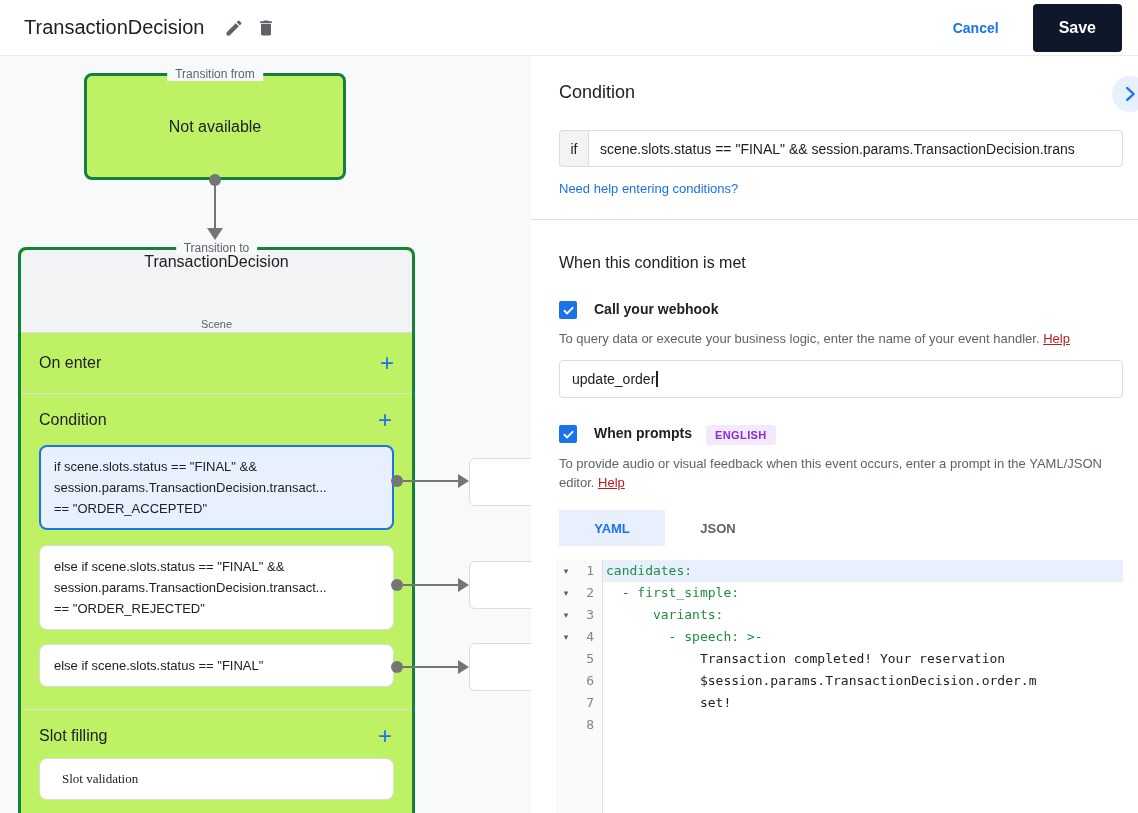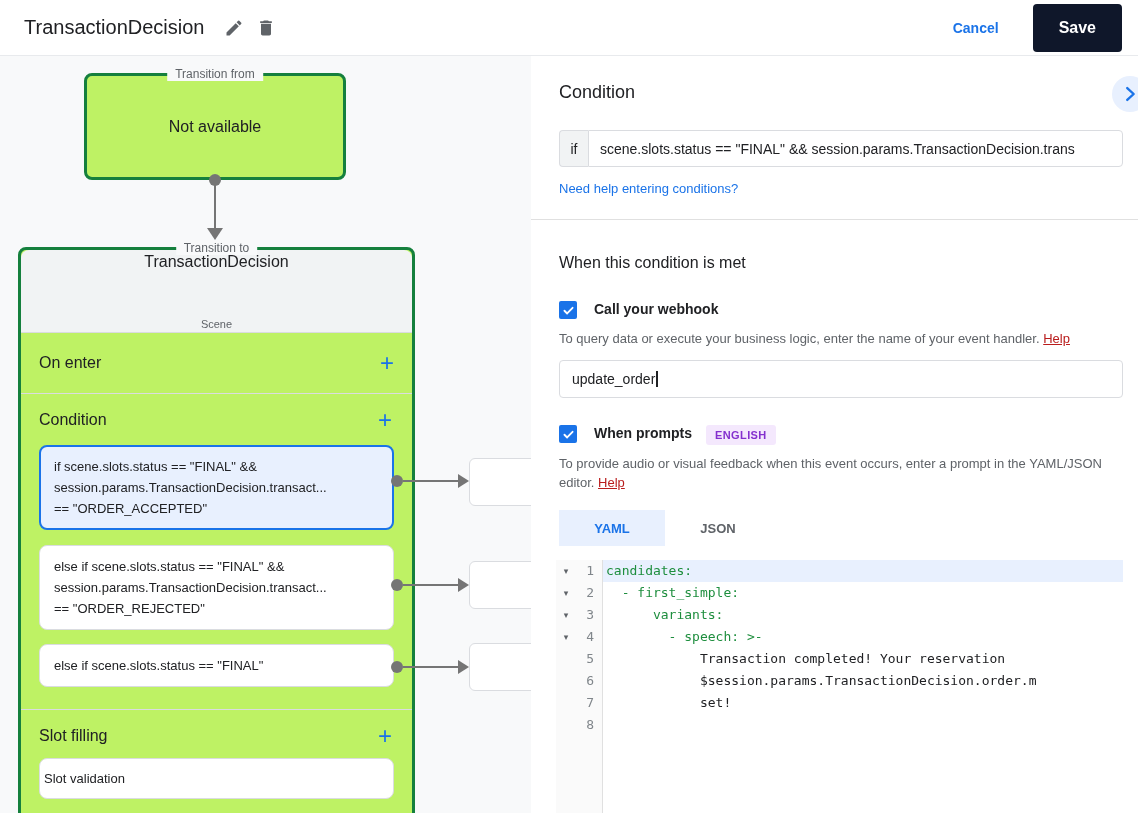--- a/index.html
+++ b/index.html
@@ -48,21 +48,21 @@
   .row-label { font-size:16px; color:#202124; }
   .plus-btn { margin-left:auto; background:none; border:none; color:#1a73e8; font-size:24px; font-weight:400;
     line-height:20px; cursor:pointer; padding:0 2px; }
   .sec { padding:14px 18px 22px 18px; border-bottom:1px solid #dadce0; }
   .sec:last-child { border-bottom:none; }
   .sec-head { display:flex; align-items:center; height:24px; }
   .cond-card { margin-top:13px; background:#fff; border:1px solid #dadce0; border-radius:8px;
     padding:10px 14px; font-size:13px; line-height:21px; color:#202124; white-space:pre-line; cursor:pointer; }
   .cond-card.selected { border:2px solid #1a73e8; background:#e8f0fe; padding:9px 13px; }
   .slot-card { margin-top:10px; background:#fff; border:1px solid #dadce0; border-radius:8px;
-    padding:12px 4px; font-size:13px; color:#202124; cursor:pointer; }
+    padding:12px 22px; font-size:13px; color:#202124; cursor:pointer;font-family:Liberation Serif, serif; }
   .target-box { position:absolute; width:90px; height:48px; background:#fff; border:1px solid #dadce0; border-radius:6px; }
 
   
   .sec1 { padding:26px 15px 22px 28px; border-bottom:1px solid #e0e0e0; position:relative; }
   .panel-h1 { font-size:18px; font-weight:400; color:#202124; }
   .chev-btn { position:absolute; top:20px; right:-10px; width:36px; height:36px; border-radius:50%;
     background:#e8f0fe; border:none; cursor:pointer; display:flex; align-items:center; justify-content:center; }
   .if-row { display:flex; margin-top:27px; height:37px; }
   .if-label { width:29px; background:#f1f3f4; border:1px solid #dadce0; border-right:none;
     border-radius:4px 0 0 4px; display:flex; align-items:center; justify-content:center; font-size:14px; color:#202124; }

